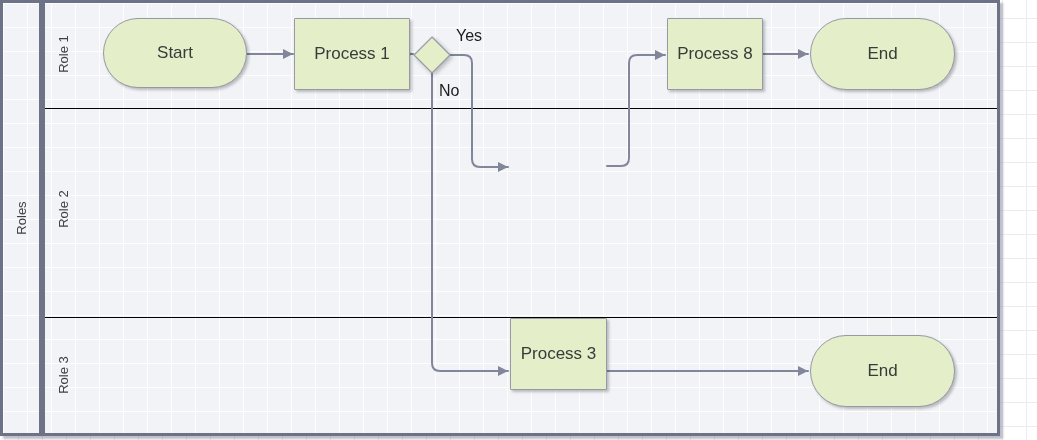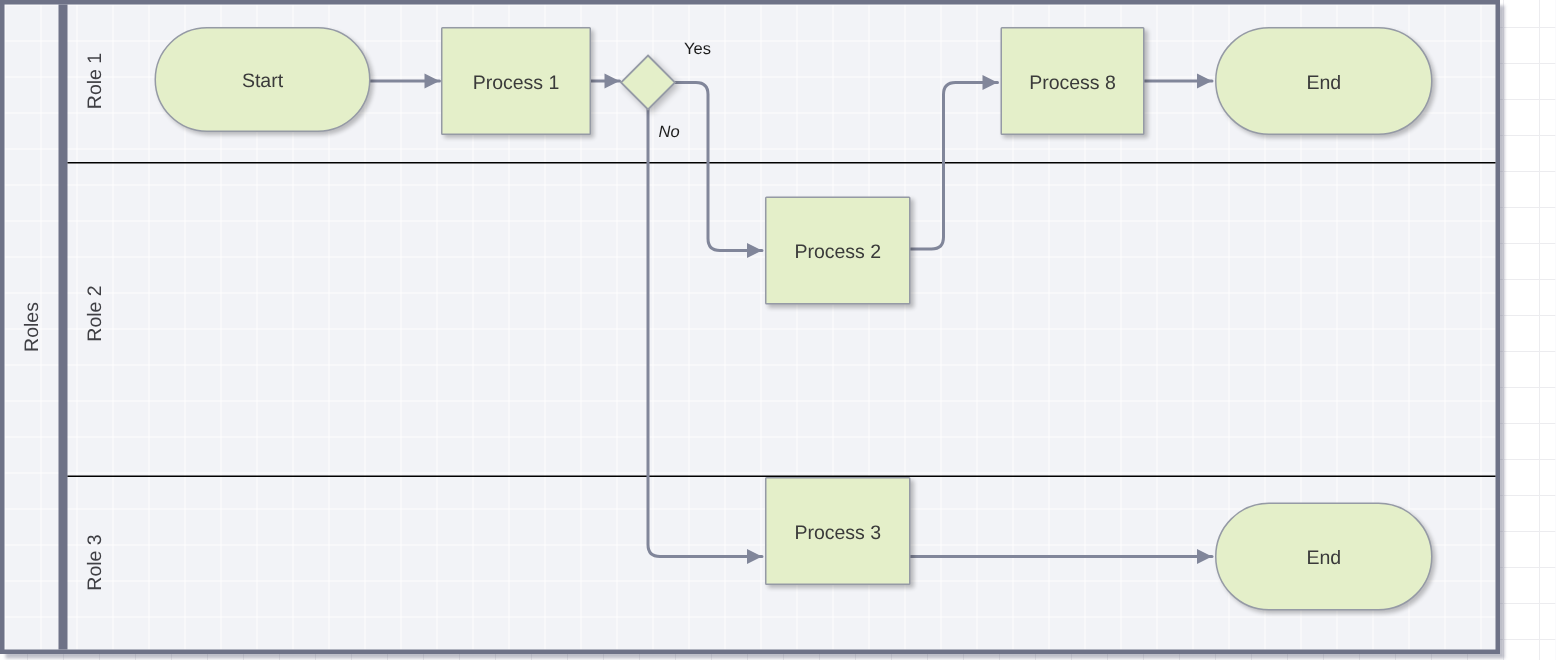--- a/index.html
+++ b/index.html
@@ -45,30 +45,30 @@
 
   .edges { position:absolute; left:0; top:0; z-index:4; pointer-events:none; }
 
   .node {
     position:absolute; z-index:5;
     box-sizing:border-box;
     background:#e4efc9;
     border:1px solid #959aa5;
     box-shadow:2px 2px 3px rgba(0,0,0,0.24);
     display:flex; align-items:center; justify-content:center;
-    font-size:13px; color:#3a3a3a; text-align:center;
+    font-size:17px; color:#3a3a3a; text-align:center;
   }
   .terminator { border-radius:36px; }
   .process    { border-radius:1px; }
 
   .diamond-wrap { position:absolute; z-index:5; }
 
   .edge-label {
     position:absolute; z-index:6;
-    font-size:11px; color:#1c1c1c; white-space:nowrap;
+    font-size:16px; color:#1c1c1c; white-space:nowrap;
   }
 </style>
 </head>
 <body>
 
 <div class="canvas">
 
   <div class="pool"></div>
   <div class="pool-bar"></div>
 
@@ -92,34 +92,33 @@
       <path d="M 450 55 L 464 55 Q 472 55 472 63 L 472 159 Q 472 167 480 167 L 508 167" marker-end="url(#arrow)"></path>
       <path d="M 432 73 L 432 363 Q 432 371 440 371 L 508 371" marker-end="url(#arrow)"></path>
       <path d="M 607 166 L 621 166 Q 629 166 629 158 L 629 63 Q 629 55 637 55 L 665 55" marker-end="url(#arrow)"></path>
       <path d="M 763 54 L 808 54" marker-end="url(#arrow)"></path>
       <path d="M 607 371 L 808 371" marker-end="url(#arrow)"></path>
     </g>
   </svg>
 
   <div class="node terminator" style="left:103px; top:18px; width:144px; height:70px;">Start</div>
 
-  <div class="node process" style="left:294px; top:18px; width:100px; height:72px;text-align:center;">Process 1</div>
+  <div class="node process" style="left:294px; top:18px; width:116px; height:72px;text-align:center;">Process 1</div>
 
   <div class="diamond-wrap" style="left:410px; top:33px;">
     <svg width="44" height="44" style="overflow:visible;">
       <polygon points="22,4 40,22 22,40 4,22" fill="#e4efc9" stroke="#959aa5" stroke-width="1.2" style="filter:drop-shadow(2px 2px 2px rgba(0,0,0,0.24));"></polygon>
     </svg>
   </div>
 
-  <div class="node process" style="left:510px; top:131px; width:97px; height:72px;">Process 2</div>
 
   <div class="node process" style="left:510px; top:318px; width:97px; height:72px;">Process 3</div>
 
   <div class="node process" style="left:667px; top:18px; width:96px; height:72px;">Process 8</div>
 
   <div class="node terminator" style="left:810px; top:18px; width:145px; height:72px;">End</div>
 
   <div class="node terminator" style="left:810px; top:335px; width:145px; height:72px;">End</div>
 
   <div class="edge-label" style="left:456px; top:27px;">Yes</div>
-  <div class="edge-label" style="left:439px; top:82px;font-style:italic;">No</div>
+  <div class="edge-label" style="left:439px; top:82px;">No</div>
 
 </div>
 
 </body></html>

